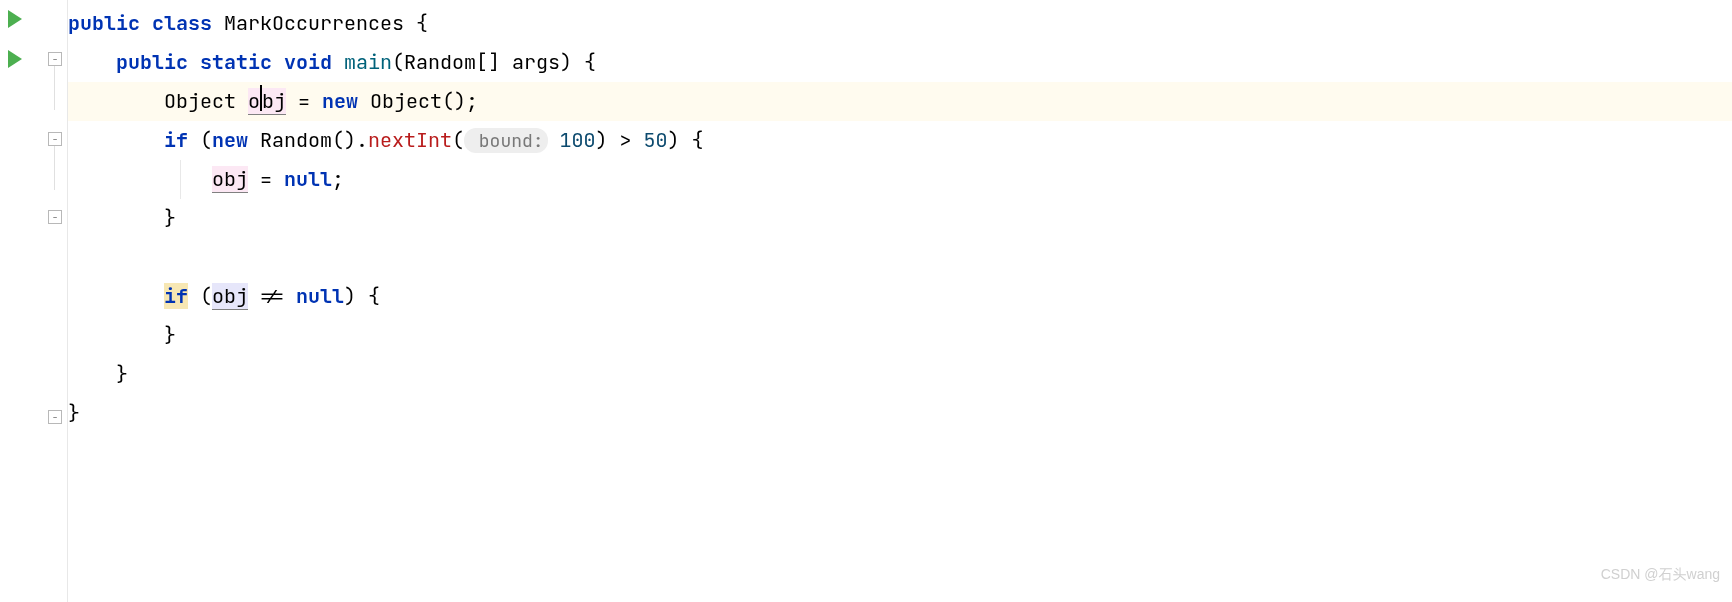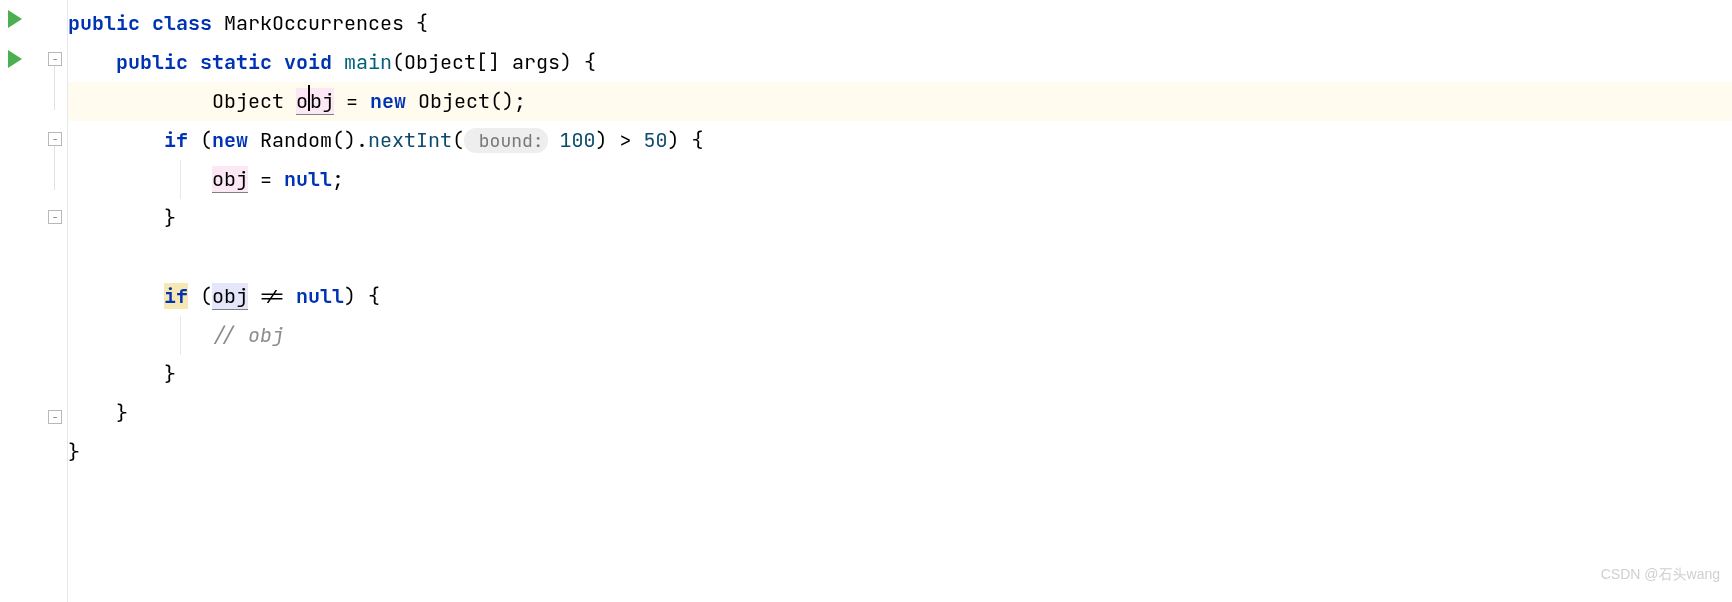--- a/index.html
+++ b/index.html
@@ -77,25 +77,24 @@
     }
     .line {
       height: 39px;
       line-height: 39px;
       white-space: pre;
       padding-left: 0;
       position: relative;
     }
     .line.current {
       background: #fffbef;
-      padding-left: 48px;
     }
     .kw { color: #0033b3; font-weight: bold; }
     .type { color: #000000; }
-    .method { color: #0c4a6e; }
+    .method { color: #b91c1c; }
     .method-decl { color: #00627a; }
     .number { color: #0c4a6e; }
     .comment { color: #8c8c8c; font-style: italic; }
     .param-hint {
       background: #eeeeee;
       color: #787878;
       border-radius: 12px;
       padding: 1px 4px;
       font-size: 18px;
     }
@@ -149,35 +148,34 @@
     <div class="fold-icon" style="top:132px;"></div>
     <div class="fold-line" style="top:146px;height:44px;"></div>
     <div class="fold-icon" style="top:210px;"></div>
     <div class="fold-icon" style="top:410px;"></div>
   </div>
 
   <div class="code-area">
 
     <div class="line"><span class="kw">public</span> <span class="kw">class</span> <span class="type">MarkOccurrences</span><span> {</span></div>
 
-    <div class="line">    <span class="kw">public</span> <span class="kw">static</span> <span class="kw">void</span> <span class="method-decl">main</span><span>(Object[] args) {</span></div>
+    <div class="line">    <span class="kw">public</span> <span class="kw">static</span> <span class="kw">void</span> <span class="method-decl">main</span><span>(Random[] args) {</span></div>
 
     <div class="line current">        <span>Object</span> <span class="highlight-write"><span>o</span><span class="caret" style="display:inline-block;position:relative;top:3px;"></span><span>bj</span></span><span> = </span><span class="kw">new</span><span> Object();</span></div>
 
     <div class="line">        <span class="kw">if</span><span> (</span><span class="kw">new</span><span> Random().</span><span class="method">nextInt</span><span>(</span><span class="param-hint"> bound:</span><span class="number"> 100</span><span>) &gt; </span><span class="number">50</span><span>) {</span></div>
 
     <div class="line"><span class="indent-guide" style="left:112px;"></span>            <span class="highlight-write">obj</span><span> = </span><span class="kw">null</span><span>;</span></div>
 
     <div class="line">        <span>}</span></div>
 
     <div class="line"></div>
 
     <div class="line">        <span class="highlight-if"><span class="kw">if</span></span><span> (</span><span class="highlight-read">obj</span><span> != </span><span class="kw">null</span><span>) {</span></div>
 
-    <div class="line"><span class="indent-guide" style="left:112px;"></span>            <span class="comment">// obj</span></div>
 
     <div class="line">        <span>}</span></div>
 
     <div class="line">    <span>}</span></div>
 
     <div class="line"><span>}</span></div>
   </div>
 </div>
 
 <div class="watermark">CSDN @石头wang</div>

